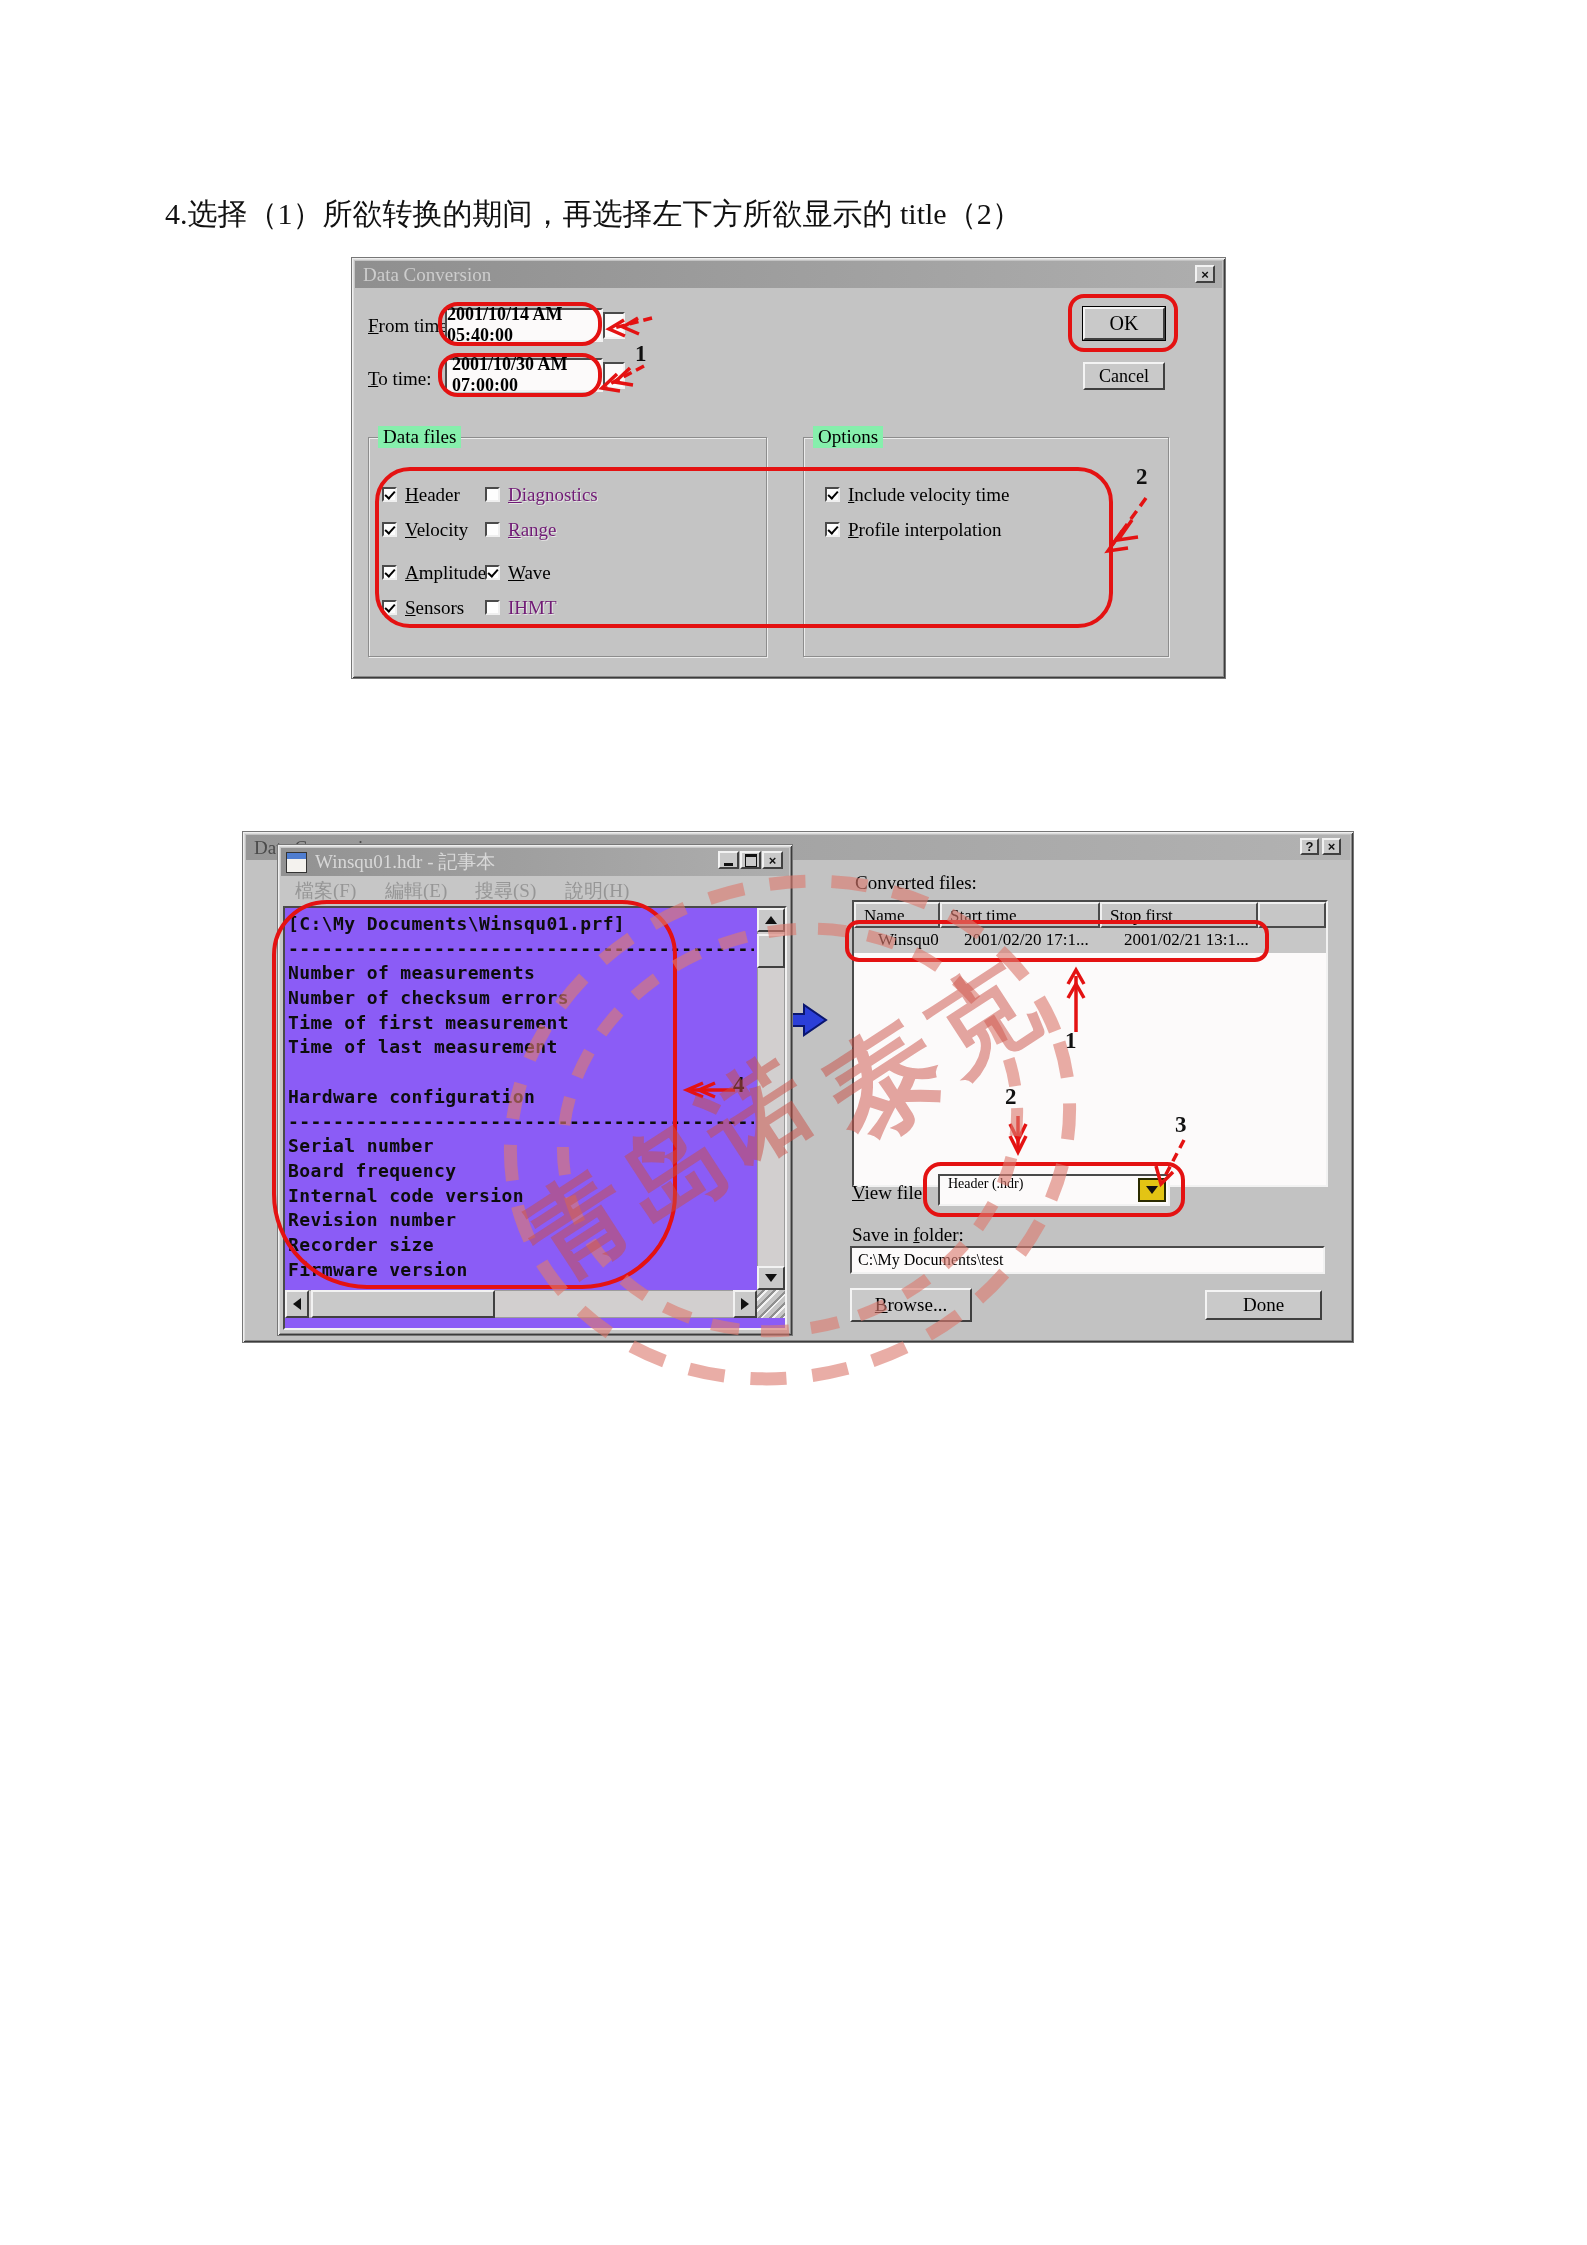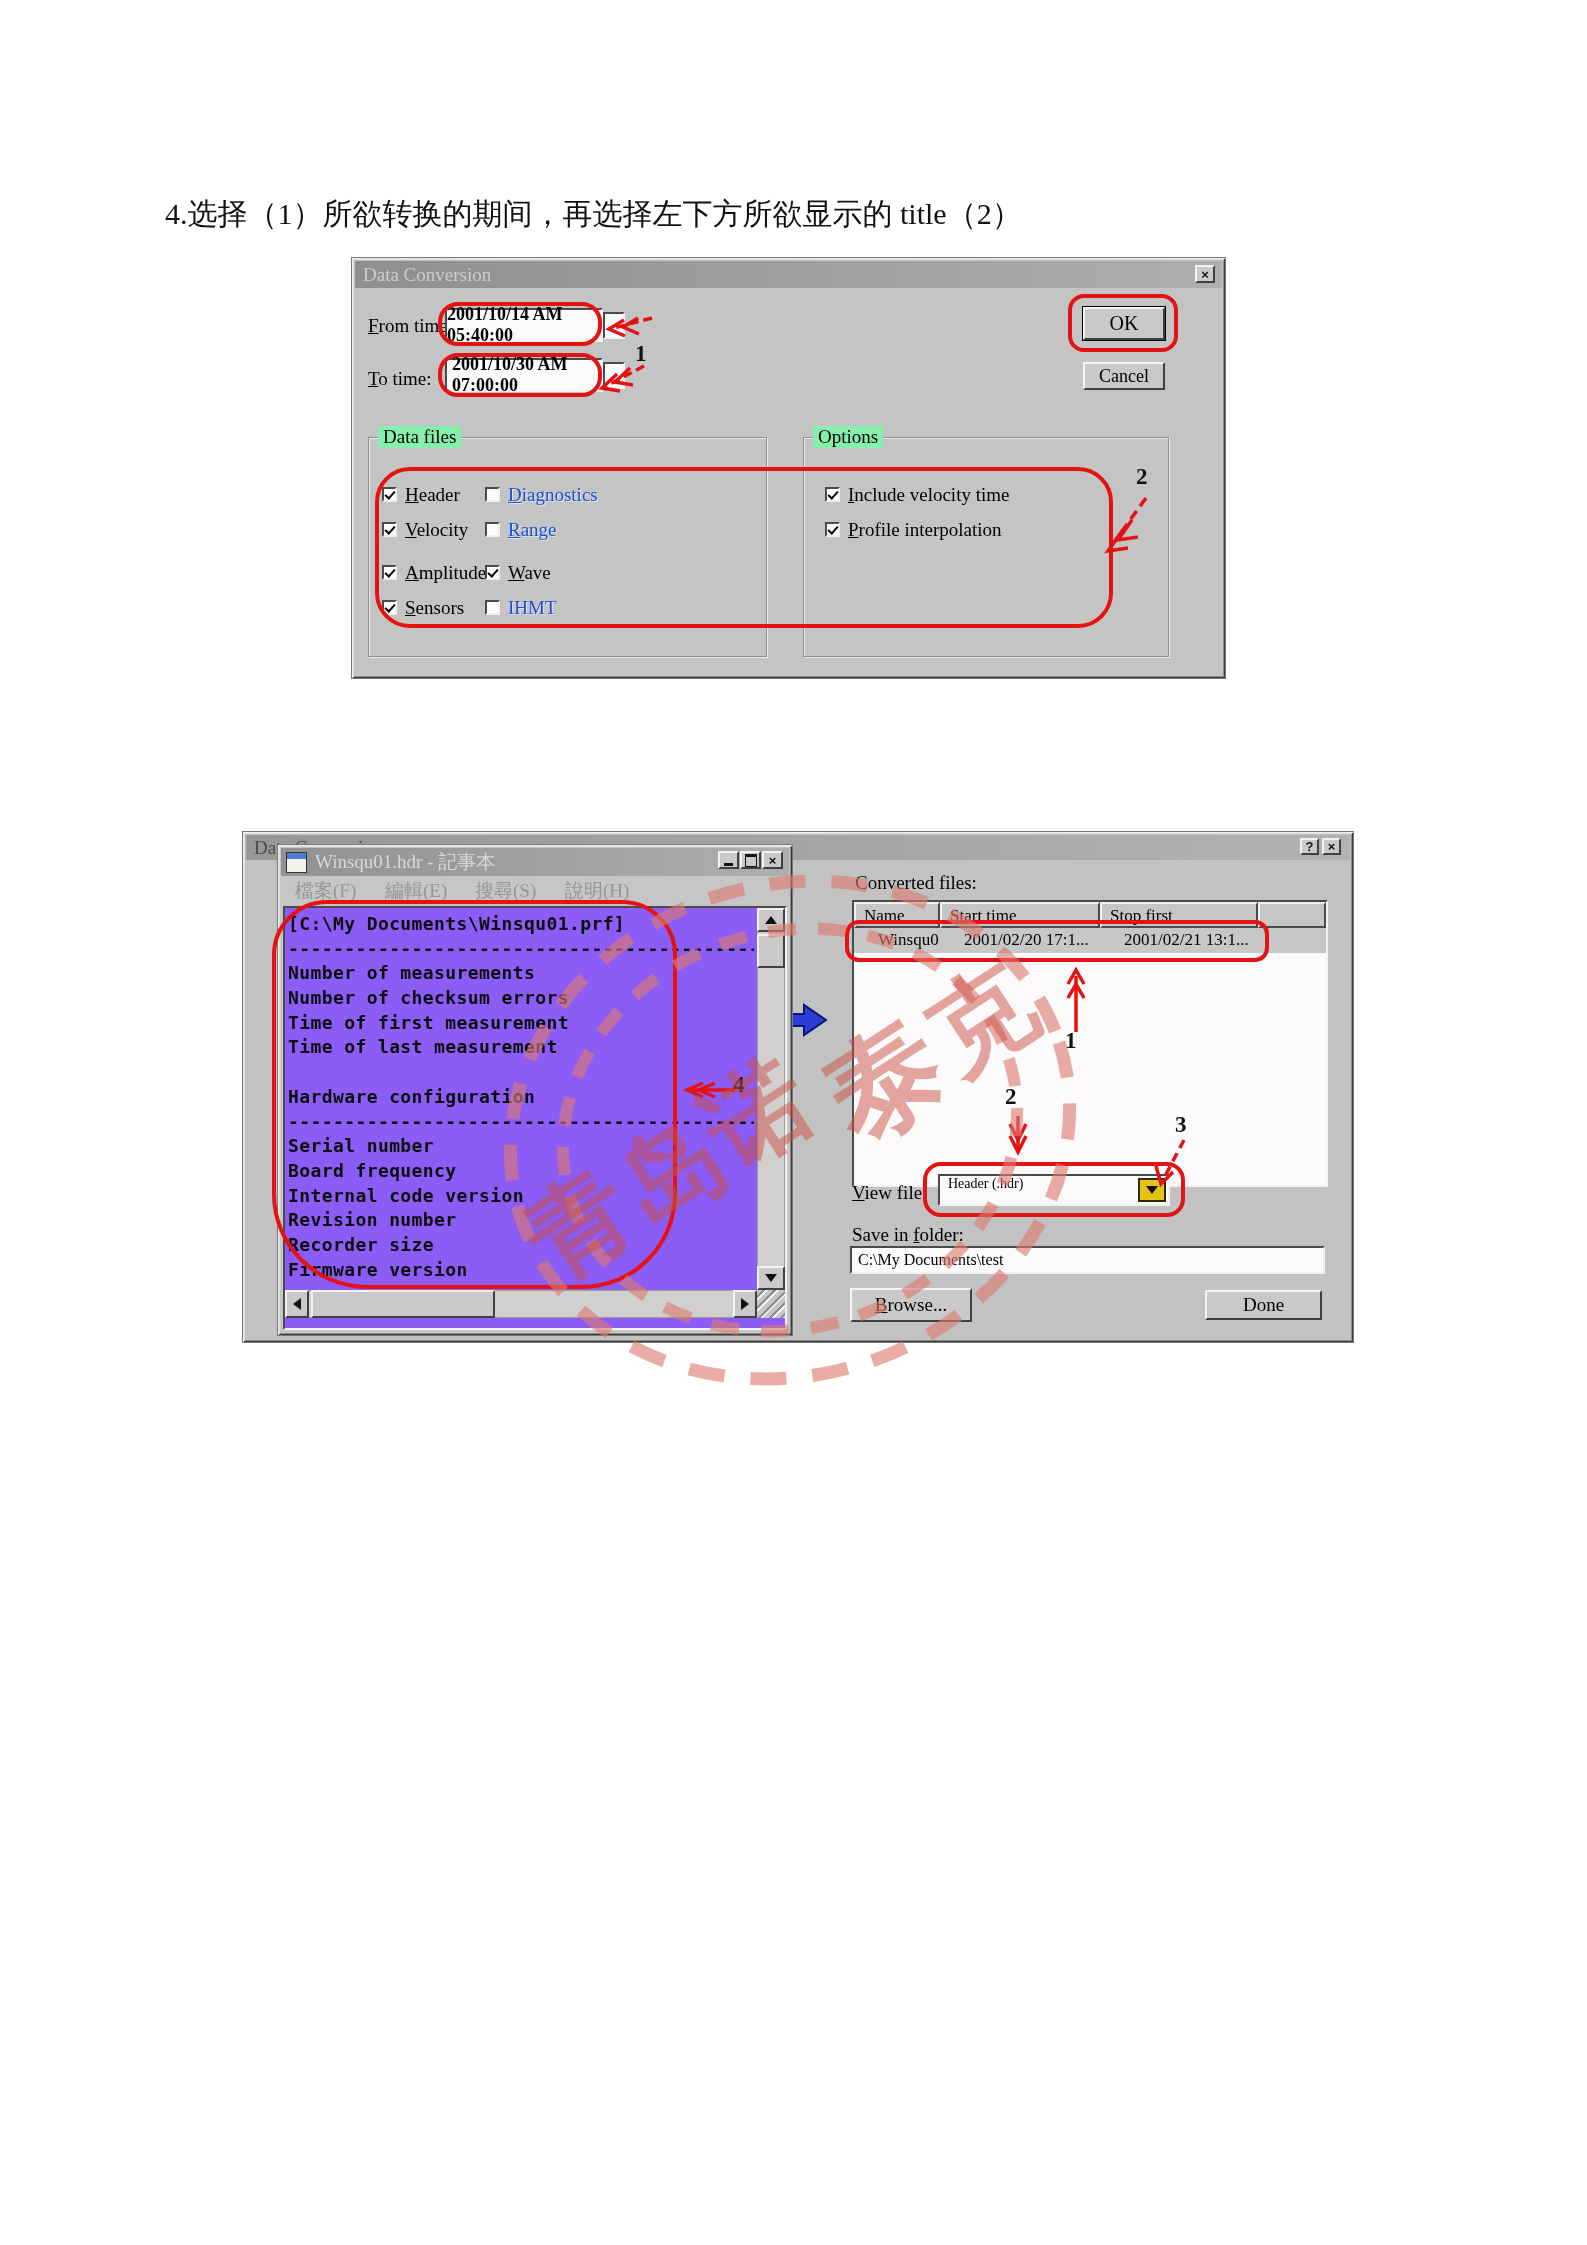--- a/index.html
+++ b/index.html
@@ -33,21 +33,21 @@
   .lbl{position:absolute;font-size:19px;white-space:nowrap;}
   .mn{text-decoration:underline;}
 
   
   .cbx{position:absolute;width:15px;height:15px;background:#fdfdfd;
        border-top:2px solid #4a4a4a;border-left:2px solid #4a4a4a;
        border-bottom:2px solid #efefef;border-right:2px solid #efefef;box-sizing:border-box;}
   .cbx.on::after{content:"";position:absolute;left:1px;top:2px;width:8px;height:4px;
        border-left:2.6px solid #000;border-bottom:2.6px solid #000;transform:rotate(-48deg);}
   .cbl{position:absolute;font-size:19px;white-space:nowrap;}
-  .cbl.disabled{color:#1d4ed8;text-shadow:1px 1px 0 #e6e6e6;}
+  .cbl.disabled{color:#701a75;text-shadow:1px 1px 0 #e6e6e6;}
 
   
   .sb{position:absolute;background:#d2cfcf;box-shadow:inset 0 0 0 1px #9c9c9c;}
   .sbtn{position:absolute;background:#c9c9c9;
         border-top:2px solid #f2f2f2;border-left:2px solid #f2f2f2;
         border-bottom:2px solid #404040;border-right:2px solid #404040;box-sizing:border-box;
         display:flex;align-items:center;justify-content:center;}
   .thumb{position:absolute;background:#c9c9c9;
         border-top:2px solid #f2f2f2;border-left:2px solid #f2f2f2;
         border-bottom:2px solid #404040;border-right:2px solid #404040;box-sizing:border-box;}

